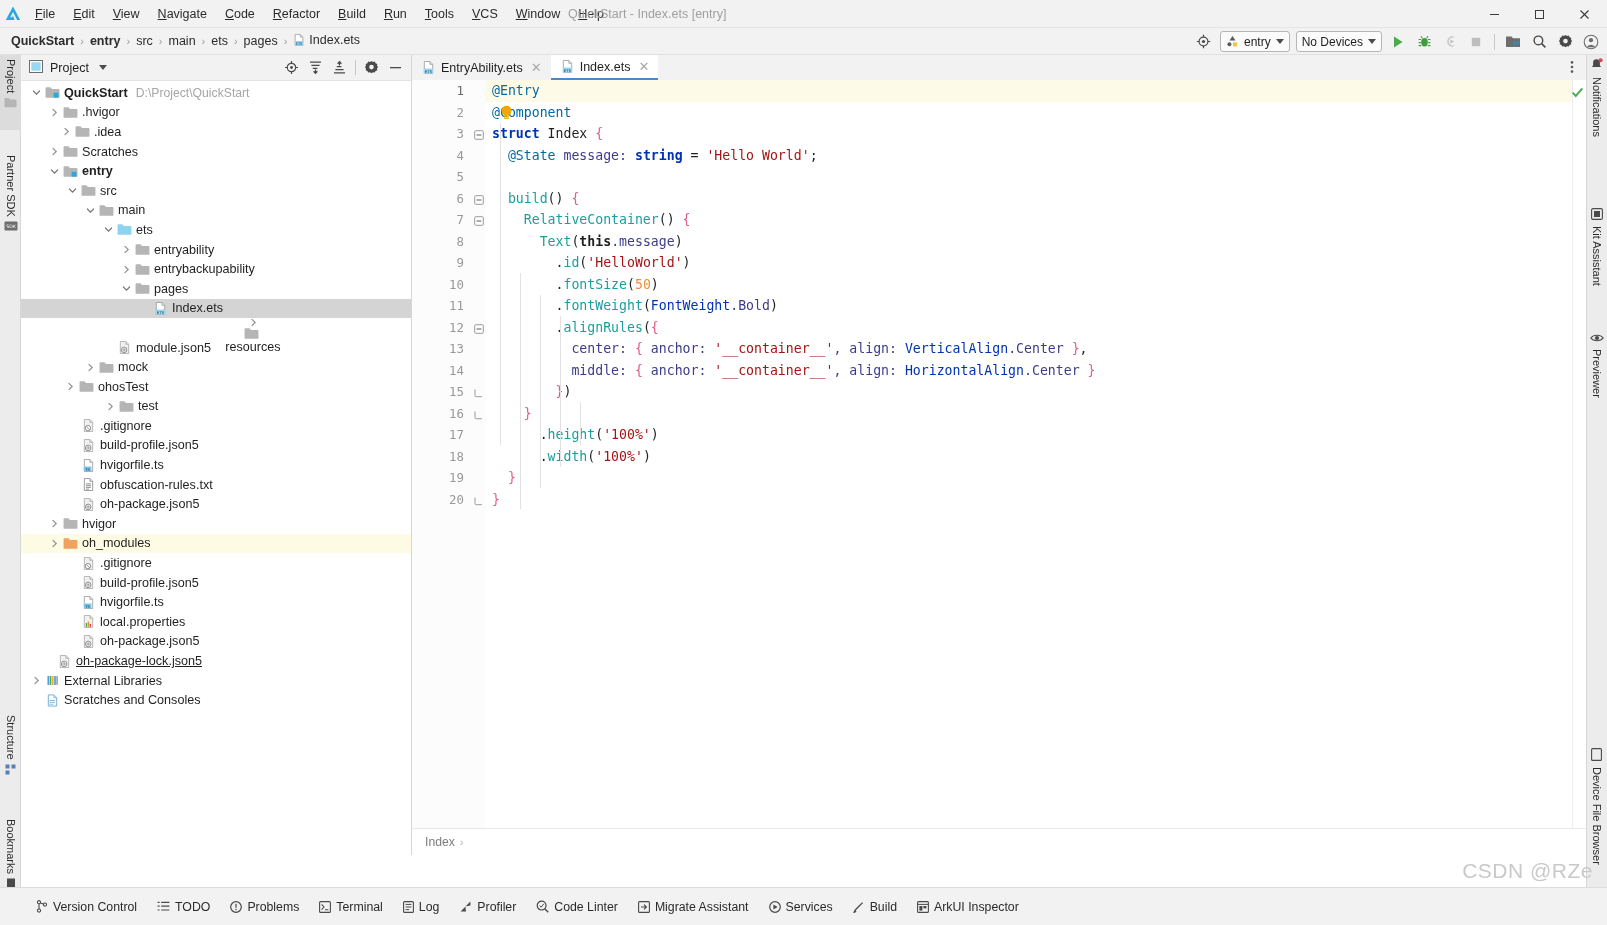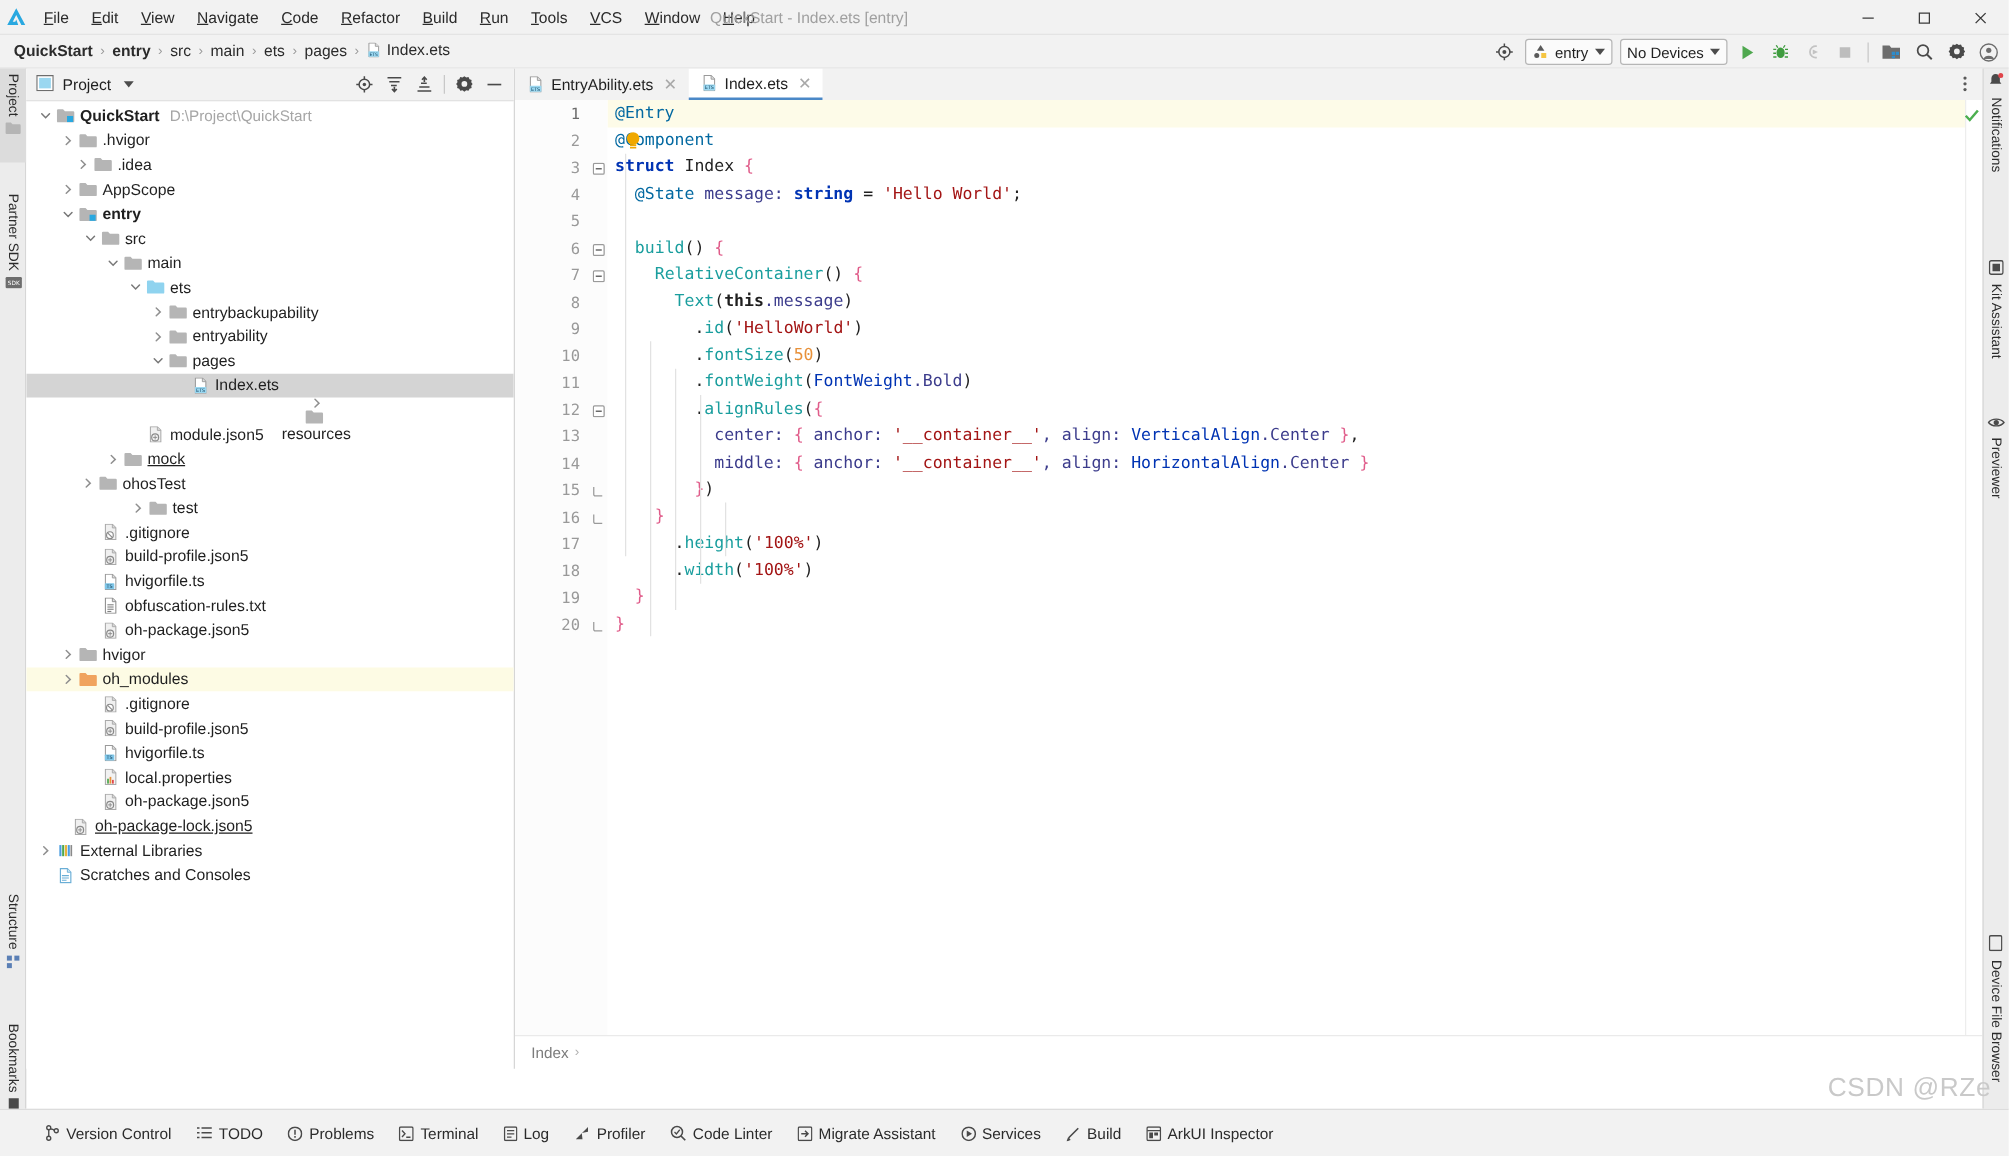--- a/index.html
+++ b/index.html
@@ -462,21 +462,21 @@
           <span class="arrow">
             <svg width="9" height="9" viewBox="0 0 9 9">
               <path d="M3 1.4 L6.2 4.5 L3 7.6" stroke="#909090" stroke-width="1.2" fill="none" stroke-linecap="round"></path>
             </svg>
           </span>
           <span class="ticon">
             <svg width="15" height="13" viewBox="0 0 16 13">
               <path d="M0.6 2 a1 1 0 0 1 1-1 h4.2 l1.6 1.8 h7 a1 1 0 0 1 1 1 v7.4 a1 1 0 0 1 -1 1 h-12.8 a1 1 0 0 1 -1 -1 Z" fill="#b5b5b5"></path>
             </svg>
           </span>
-          <span class="tlabel">AppScope</span>
+          <span class="tlabel">Scratches</span>
         </div>
         <div class="trow" style="padding-left: 26px;">
           <span class="arrow">
             <svg width="9" height="9" viewBox="0 0 9 9">
               <path d="M1.4 3 L4.5 6.2 L7.6 3" stroke="#787878" stroke-width="1.2" fill="none" stroke-linecap="round"></path>
             </svg>
           </span>
           <span class="ticon">
             <svg width="15" height="13" viewBox="0 0 16 13">
               <path d="M0.6 2 a1 1 0 0 1 1-1 h4.2 l1.6 1.8 h7 a1 1 0 0 1 1 1 v7.4 a1 1 0 0 1 -1 1 h-12.8 a1 1 0 0 1 -1 -1 Z" fill="#b5b5b5"></path>
@@ -528,34 +528,34 @@
           <span class="arrow">
             <svg width="9" height="9" viewBox="0 0 9 9">
               <path d="M3 1.4 L6.2 4.5 L3 7.6" stroke="#909090" stroke-width="1.2" fill="none" stroke-linecap="round"></path>
             </svg>
           </span>
           <span class="ticon">
             <svg width="15" height="13" viewBox="0 0 16 13">
               <path d="M0.6 2 a1 1 0 0 1 1-1 h4.2 l1.6 1.8 h7 a1 1 0 0 1 1 1 v7.4 a1 1 0 0 1 -1 1 h-12.8 a1 1 0 0 1 -1 -1 Z" fill="#b5b5b5"></path>
             </svg>
           </span>
+          <span class="tlabel">entryability</span>
+        </div>
+        <div class="trow" style="padding-left: 98px;">
+          <span class="arrow">
+            <svg width="9" height="9" viewBox="0 0 9 9">
+              <path d="M3 1.4 L6.2 4.5 L3 7.6" stroke="#909090" stroke-width="1.2" fill="none" stroke-linecap="round"></path>
+            </svg>
+          </span>
+          <span class="ticon">
+            <svg width="15" height="13" viewBox="0 0 16 13">
+              <path d="M0.6 2 a1 1 0 0 1 1-1 h4.2 l1.6 1.8 h7 a1 1 0 0 1 1 1 v7.4 a1 1 0 0 1 -1 1 h-12.8 a1 1 0 0 1 -1 -1 Z" fill="#b5b5b5"></path>
+            </svg>
+          </span>
           <span class="tlabel">entrybackupability</span>
-        </div>
-        <div class="trow" style="padding-left: 98px;">
-          <span class="arrow">
-            <svg width="9" height="9" viewBox="0 0 9 9">
-              <path d="M3 1.4 L6.2 4.5 L3 7.6" stroke="#909090" stroke-width="1.2" fill="none" stroke-linecap="round"></path>
-            </svg>
-          </span>
-          <span class="ticon">
-            <svg width="15" height="13" viewBox="0 0 16 13">
-              <path d="M0.6 2 a1 1 0 0 1 1-1 h4.2 l1.6 1.8 h7 a1 1 0 0 1 1 1 v7.4 a1 1 0 0 1 -1 1 h-12.8 a1 1 0 0 1 -1 -1 Z" fill="#b5b5b5"></path>
-            </svg>
-          </span>
-          <span class="tlabel">entryability</span>
         </div>
         <div class="trow" style="padding-left: 98px;">
           <span class="arrow">
             <svg width="9" height="9" viewBox="0 0 9 9">
               <path d="M1.4 3 L4.5 6.2 L7.6 3" stroke="#787878" stroke-width="1.2" fill="none" stroke-linecap="round"></path>
             </svg>
           </span>
           <span class="ticon">
             <svg width="15" height="13" viewBox="0 0 16 13">
               <path d="M0.6 2 a1 1 0 0 1 1-1 h4.2 l1.6 1.8 h7 a1 1 0 0 1 1 1 v7.4 a1 1 0 0 1 -1 1 h-12.8 a1 1 0 0 1 -1 -1 Z" fill="#b5b5b5"></path>
@@ -593,21 +593,21 @@
           <span class="ticon">
             <svg width="13" height="13" viewBox="0 0 14 14">
               <path d="M2.5 0.5 h6 l3 3 v10 h-9 Z" fill="#f0f0f0" stroke="#a9a9a9" stroke-width="0.9"></path>
               <path d="M8.5 0.6 v3 h3" fill="#d8d8d8" stroke="#a9a9a9" stroke-width="0.8"></path>
               <circle cx="6.6" cy="9.6" r="3" fill="none" stroke="#8a8a8a" stroke-width="1"></circle>
               <path d="M4.8 9.6 h3.6 M6.6 7.8 v3.6" stroke="#8a8a8a" stroke-width="0.8"></path>
             </svg>
           </span>
           <span class="tlabel">module.json5</span>
         </div>
-        <div class="trow" style="padding-left: 62px; text-decoration: underline;">
+        <div class="trow" style="padding-left: 62px;">
           <span class="arrow">
             <svg width="9" height="9" viewBox="0 0 9 9">
               <path d="M3 1.4 L6.2 4.5 L3 7.6" stroke="#909090" stroke-width="1.2" fill="none" stroke-linecap="round"></path>
             </svg>
           </span>
           <span class="ticon">
             <svg width="15" height="13" viewBox="0 0 16 13">
               <path d="M0.6 2 a1 1 0 0 1 1-1 h4.2 l1.6 1.8 h7 a1 1 0 0 1 1 1 v7.4 a1 1 0 0 1 -1 1 h-12.8 a1 1 0 0 1 -1 -1 Z" fill="#b5b5b5"></path>
             </svg>
           </span>

